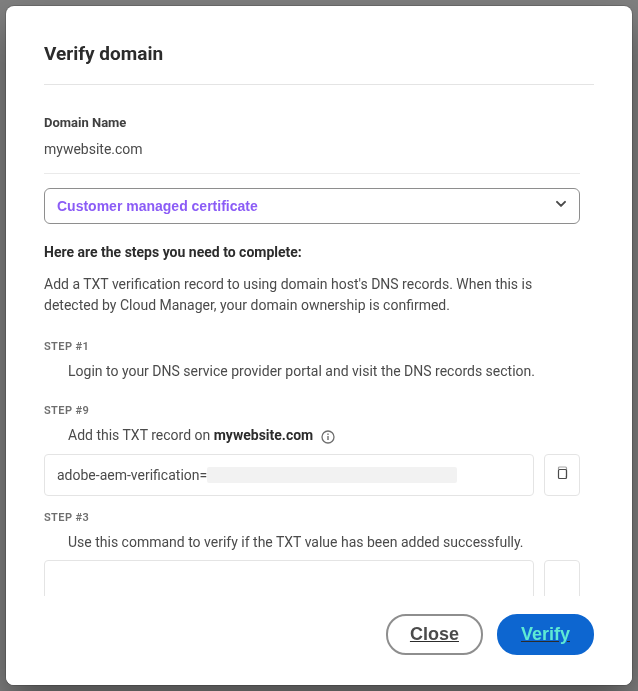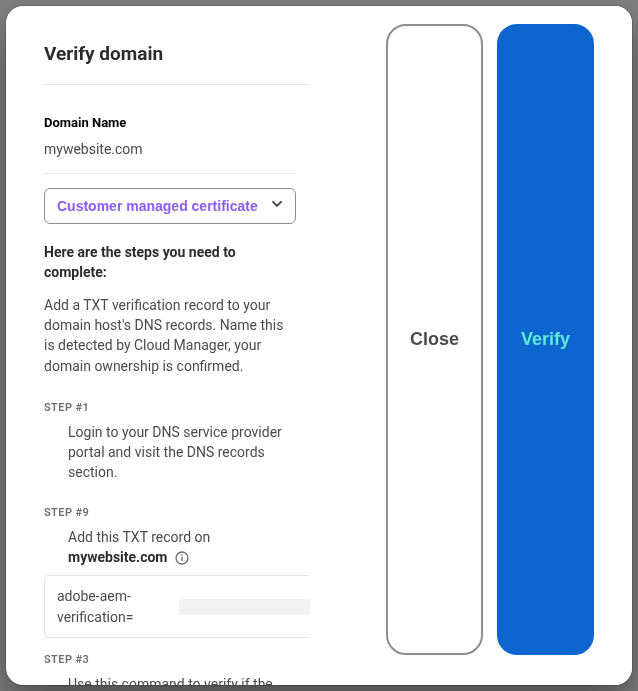--- a/index.html
+++ b/index.html
@@ -19,25 +19,26 @@
     inset: 0;
     background: #808080;
   }
   .dialog {
     position: absolute;
     top: 6px;
     left: 6px;
     right: 6px;
     bottom: 6px;
     background: #fff;
-    border-radius: 17px;
+    border-radius: 8px;
     box-shadow: 0 0 0 1px rgba(0,0,0,0.15), 0 20px 40px rgba(0,0,0,0.4);
     display: flex;
-    flex-direction: row;
+    flex-direction: column;
     overflow: hidden;
+    text-decoration: underline;
   }
   .dialog-inner {
     padding: 34px 38px 0 38px;
     flex: 1 1 auto;
     overflow: hidden;
     position: relative;
   }
   .scroll-region {
     position: absolute;
     top: 92px;
@@ -69,21 +70,21 @@
   .header-fixed {
     position: absolute;
     top: 34px;
     left: 38px;
     right: 38px;
   }
   .field-label {
     font-size: 13px;
     font-weight: 700;
     margin: 16px 0 6px 0;
-    color: #000000;
+    color: #404040;
   }
   .field-value {
     font-size: 14px;
     color: #4b4b4b;
     margin-bottom: 14px;
   }
   .thin-hr {
     border: none;
     border-top: 1px solid #eaeaea;
     margin: 0 0 14px 0;
@@ -245,21 +246,21 @@
           <span>Customer managed certificate</span>
         </button>
         <span class="select-caret">
           <svg width="14" height="14" viewBox="0 0 14 14">
               <path d="M3 5l4 4 4-4" fill="none" stroke="#4b4b4b" stroke-width="2" stroke-linecap="round" stroke-linejoin="round"></path>
             </svg>
         </span>
       </div>
 
       <div class="steps-heading">Here are the steps you need to complete:</div>
-      <div class="steps-intro">Add a TXT verification record to your domain host's DNS records. Name this is detected by Cloud Manager, your domain ownership is confirmed.</div>
+      <div class="steps-intro">Add a TXT verification record to using domain host's DNS records. When this is detected by Cloud Manager, your domain ownership is confirmed.</div>
 
       <div class="step-eyebrow">STEP #1</div>
       <div class="step-body">Login to your DNS service provider portal and visit the DNS records section.</div>
 
       <div class="step-eyebrow">STEP #9</div>
       <div class="step-body" style="margin-bottom:8px;">
         <span>Add this TXT record on </span><span class="bold">mywebsite.com</span>
         <span class="info-icon">
           <svg width="14" height="14" viewBox="0 0 14 14">
               <circle cx="7" cy="7" r="6" fill="none" stroke="#6e6e6e" stroke-width="1.3"></circle>

